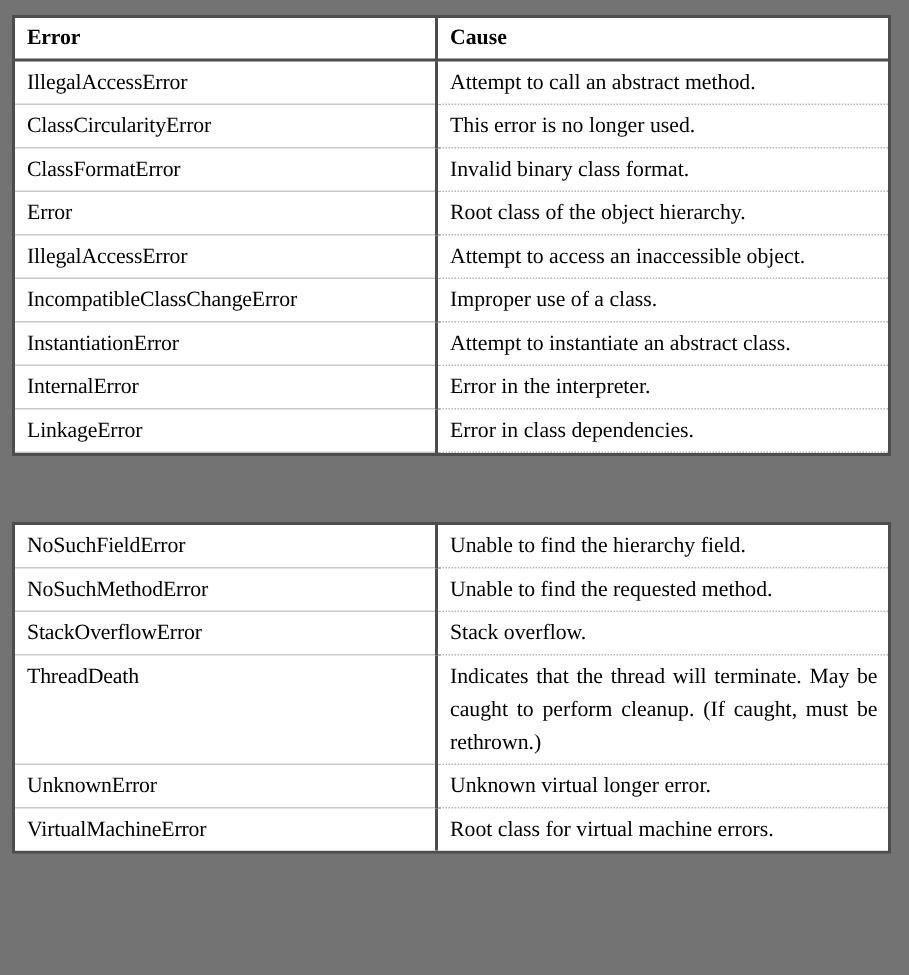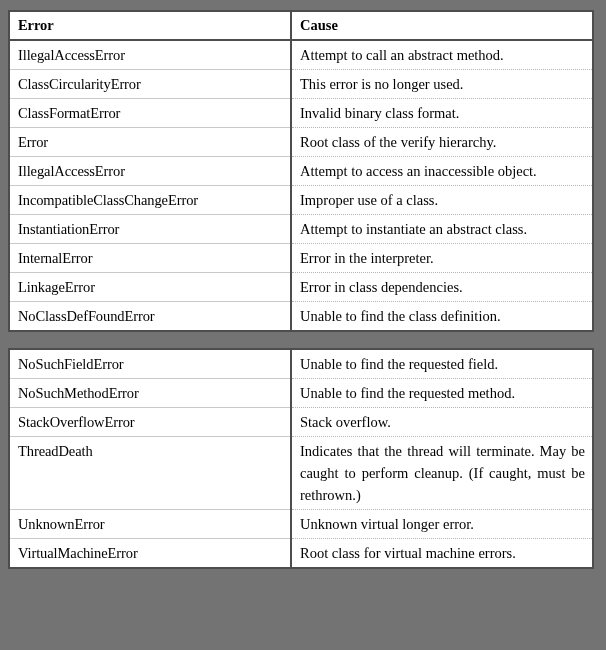--- a/index.html
+++ b/index.html
@@ -109,21 +109,21 @@
           <tr>
             <td class="err">ClassCircularityError</td>
             <td class="cause">This error is no longer used.</td>
           </tr>
           <tr>
             <td class="err">ClassFormatError</td>
             <td class="cause">Invalid binary class format.</td>
           </tr>
           <tr>
             <td class="err">Error</td>
-            <td class="cause">Root class of the verify hierarchy.</td>
+            <td class="cause">Root class of the object hierarchy.</td>
           </tr>
           <tr>
             <td class="err">IllegalAccessError</td>
             <td class="cause">Attempt to access an inaccessible object.</td>
           </tr>
           <tr>
             <td class="err">IncompatibleClassChangeError</td>
             <td class="cause">Improper use of a class.</td>
           </tr>
           <tr>
@@ -131,38 +131,34 @@
             <td class="cause">Attempt to instantiate an abstract class.</td>
           </tr>
           <tr>
             <td class="err">InternalError</td>
             <td class="cause">Error in the interpreter.</td>
           </tr>
           <tr>
             <td class="err">LinkageError</td>
             <td class="cause">Error in class dependencies.</td>
           </tr>
-          <tr class="lastrow">
-            <td class="err">NoClassDefFoundError</td>
-            <td class="cause">Unable to find the class definition.</td>
-          </tr>
         </tbody>
     </table>
   </div>
 
   <div class="table-block" id="block-bot">
     <table class="errtable">
       <colgroup>
         <col class="c-error">
         <col class="c-cause">
       </colgroup>
       <tbody>
           <tr>
             <td class="err">NoSuchFieldError</td>
-            <td class="cause">Unable to find the requested field.</td>
+            <td class="cause">Unable to find the hierarchy field.</td>
           </tr>
           <tr>
             <td class="err">NoSuchMethodError</td>
             <td class="cause">Unable to find the requested method.</td>
           </tr>
           <tr>
             <td class="err">StackOverflowError</td>
             <td class="cause">Stack overflow.</td>
           </tr>
           <tr>

